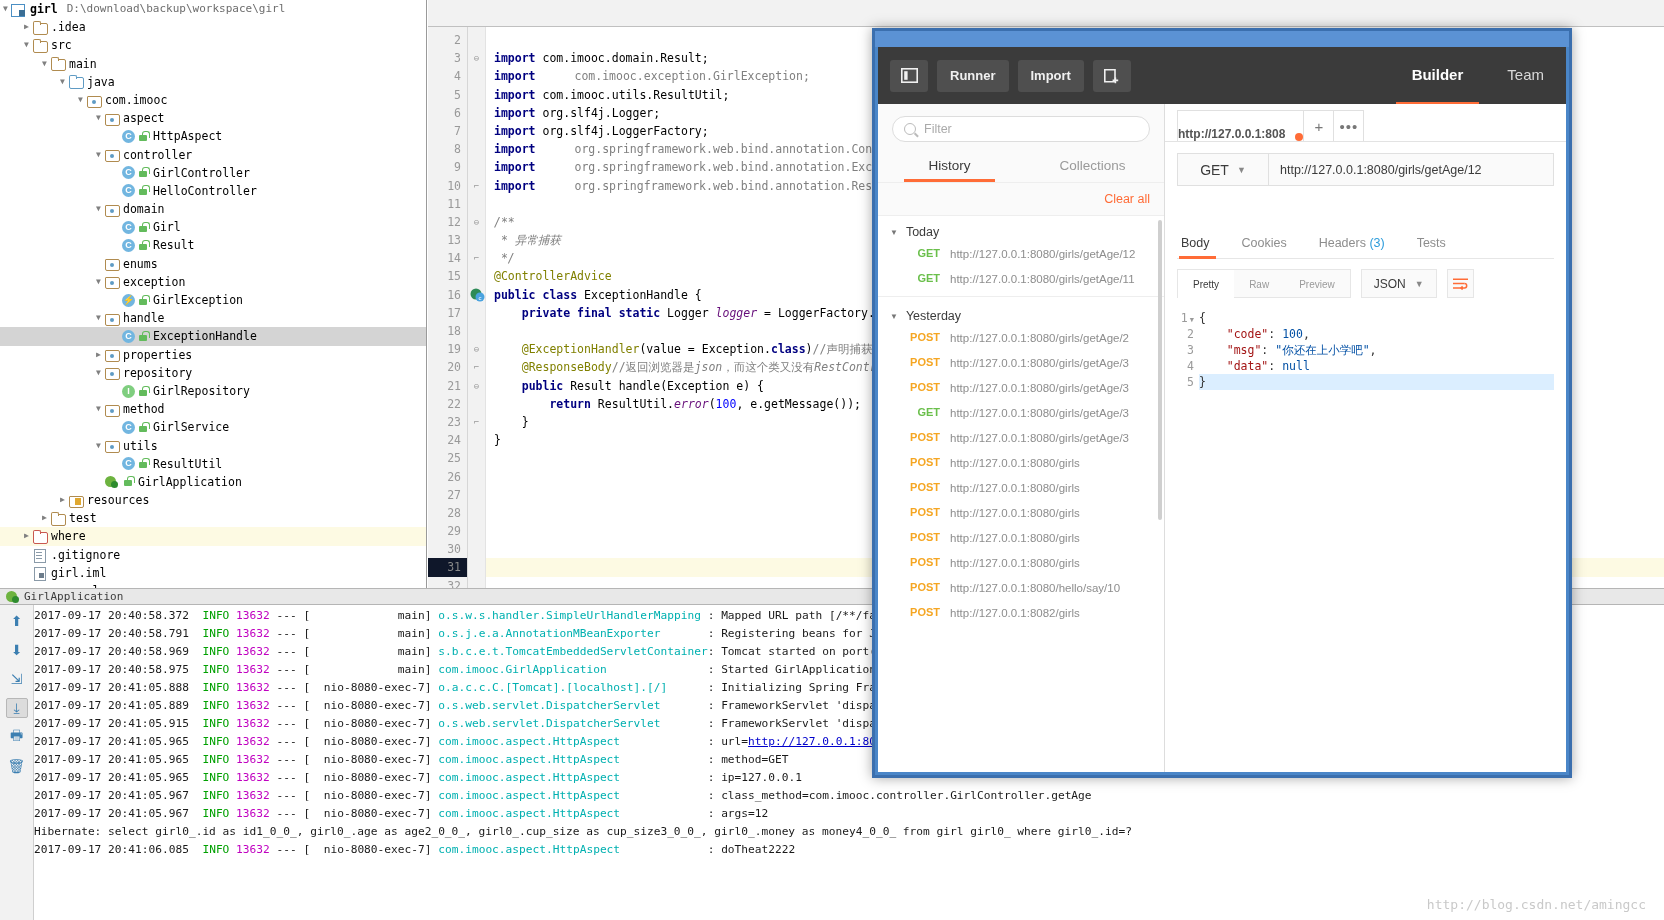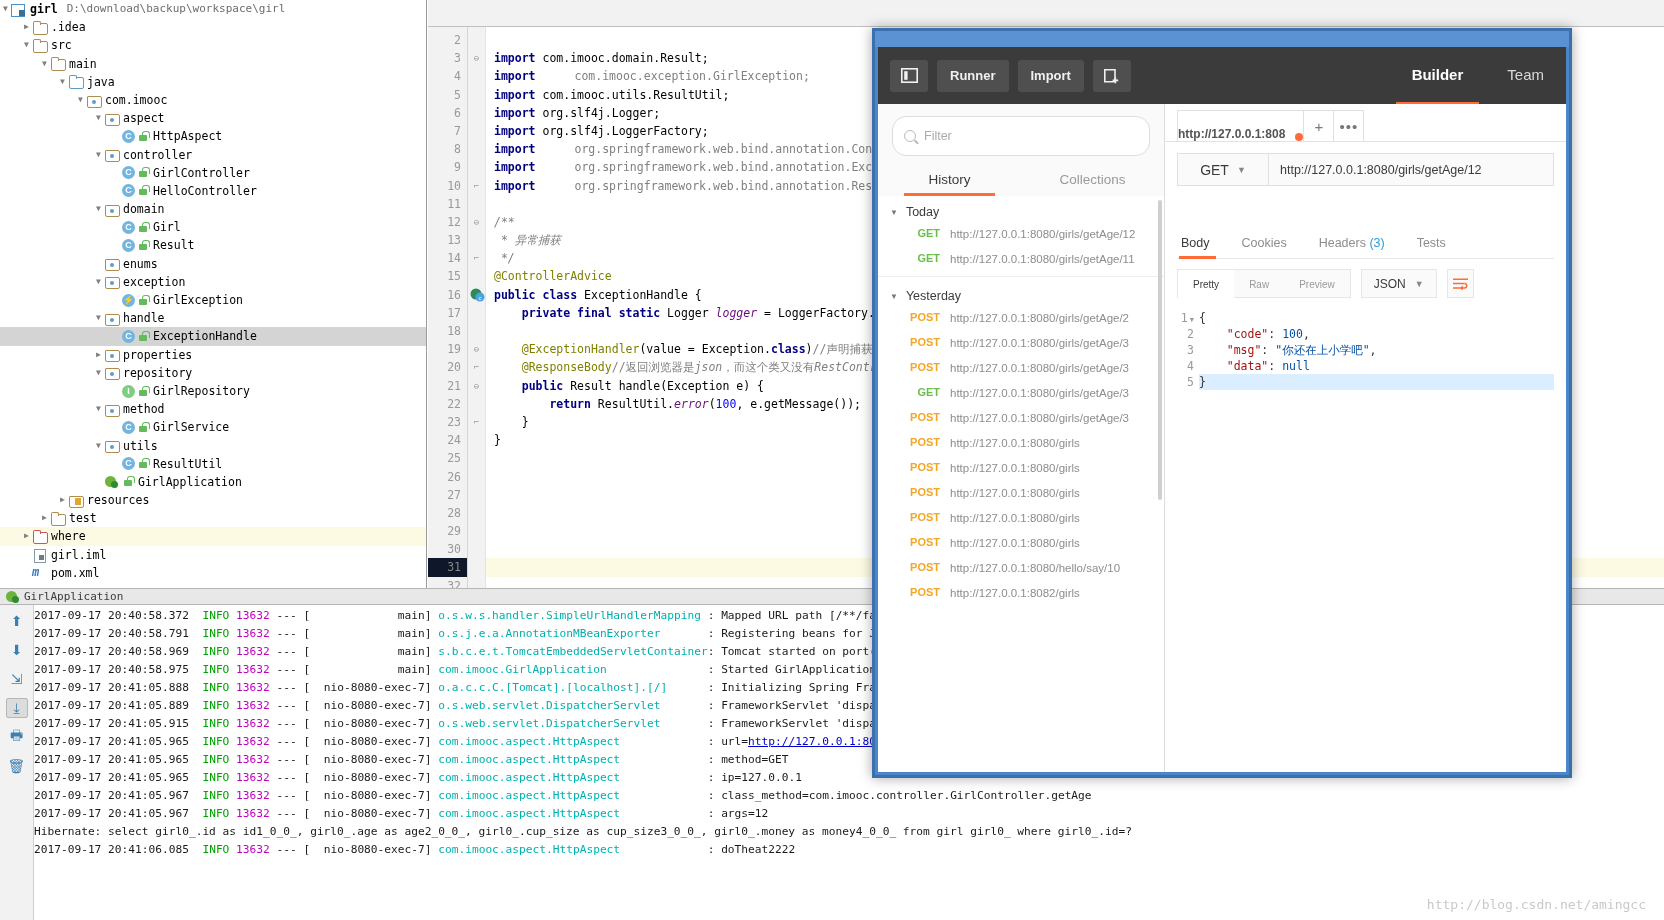--- a/index.html
+++ b/index.html
@@ -154,21 +154,21 @@
   .pm-right-tabs { position:absolute; right:0; top:0; height:57px; display:flex; align-items:center; }
   .pm-rtab { color:#fff; font-size:15px; font-weight:bold; padding:0 22px; height:59px;
     line-height:57px; position:relative; }
   .pm-rtab.active::after { content:""; position:absolute; left:6px; right:6px; bottom:0;
     height:3px; background:#ff6c37; }
   .pm-rtab.dim { color:#d8d8d8; font-weight:normal; }
 
   .pm-main { position:absolute; top:57px; left:0; right:0; bottom:0; display:flex; }
   .pm-side { width:287px; border-right:1px solid #ddd; background:#fafafa;
     display:flex; flex-direction:column; flex:0 0 auto; position:relative; }
-  .pm-filter { margin:12px 14px 0 14px; height:40px; border:1px solid #ddd;
+  .pm-filter { margin:12px 14px 0 14px; height:26px; border:1px solid #ddd;
     border-radius:14px; display:flex; align-items:center; padding:0 11px;
     background:#fff; color:#aaa; font-size:12.5px; }
   .mag { width:12px;height:12px;border:1.6px solid #bbb;border-radius:50%;
     margin-right:8px; position:relative; flex:0 0 auto; }
   .mag::after{content:"";position:absolute;right:-4px;bottom:-2px;width:5px;height:1.6px;
     background:#bbb;transform:rotate(45deg);}
   .pm-tabs { display:flex; margin-top:8px; }
   .pm-tab { flex:1 1 0; text-align:center; font-size:13.5px; color:#9a9a9a;
     padding:8px 0 9px 0; position:relative; }
   .pm-tab.active { color:#3b3b3b; }
@@ -410,20 +410,25 @@
           </div>
           <div class="trow" style="padding-left: 39px;">
             <span class="arrow">▶</span>
             <span class="ico folder"></span>
             <span class="tname">test</span>
           </div>
           <div class="trow hl" style="padding-left: 21px;">
             <span class="arrow">▶</span>
             <span class="ico folderred"></span>
             <span class="tname">where</span>
+          </div>
+          <div class="trow" style="padding-left: 21px;">
+            <span class="arrow none"></span>
+            <span class="ico file"></span>
+            <span class="tname">.gitignore</span>
           </div>
           <div class="trow" style="padding-left: 21px;">
             <span class="arrow none"></span>
             <span class="ico iml"></span>
             <span class="tname">girl.iml</span>
           </div>
           <div class="trow" style="padding-left: 21px;">
             <span class="arrow none"></span>
             <span class="ico mvn">m</span>
             <span class="tname">pom.xml</span>
@@ -557,20 +562,23 @@
 
         <div class="pm-side">
           <div class="pm-filter">
             <span class="mag"></span>
             <span>Filter</span>
           </div>
           <div class="pm-tabs" id="pm-sidetabs">
               <div class="pm-tab active">History</div>
               <div class="pm-tab">Collections</div>
             </div>
+          <div class="pm-clear">
+            <span>Clear all</span>
+          </div>
           <div class="pm-hist" id="pm-history">
             <div class="pm-scroll"></div>
           <div class="hist-group">
                 <span class="caret">▼</span>
                 <span>Today</span>
               </div>
               <div class="hist-item">
                 <span class="hist-m get">GET</span>
                 <span class="hist-u">http://127.0.0.1:8080/girls/getAge/12</span>
               </div>

